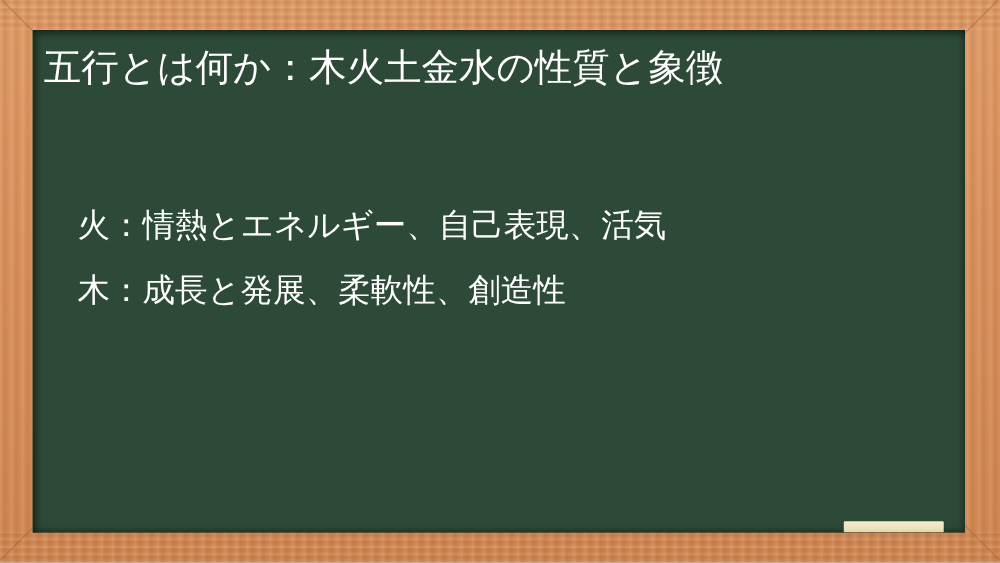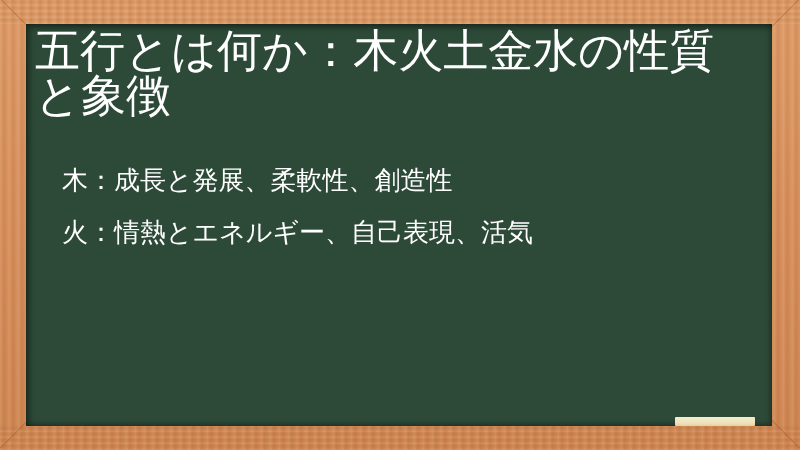--- a/index.html
+++ b/index.html
@@ -88,26 +88,25 @@
     overflow: hidden;
   }
 
   
   #title {
     position: absolute;
     left: 9px;
     top: 8px;
     width: 716px;
     color: #ffffff;
-    font-size: 45px;
+    font-size: 30px;
     line-height: 45px;
     font-weight: 400;
     letter-spacing: 0px;
     white-space: normal;
-    font-family: Liberation Mono, monospace;
   }
 
   
   #body-lines {
     position: absolute;
     left: 36px;
     top: 130px;
     width: 690px;
   }
   .body-line {
@@ -149,20 +148,20 @@
     </div>
   <div class="miter br">
       <i></i>
     </div>
 
   <div id="board">
 
     <div id="title">五行とは何か：木火土金水の性質と象徴</div>
 
     <div id="body-lines">
+      <div class="body-line">火：情熱とエネルギー、自己表現、活気</div>
       <div class="body-line">木：成長と発展、柔軟性、創造性</div>
-      <div class="body-line">火：情熱とエネルギー、自己表現、活気</div>
     </div>
 
     <div id="chalk"></div>
 
   </div>
 </div>
 
 </body></html>

